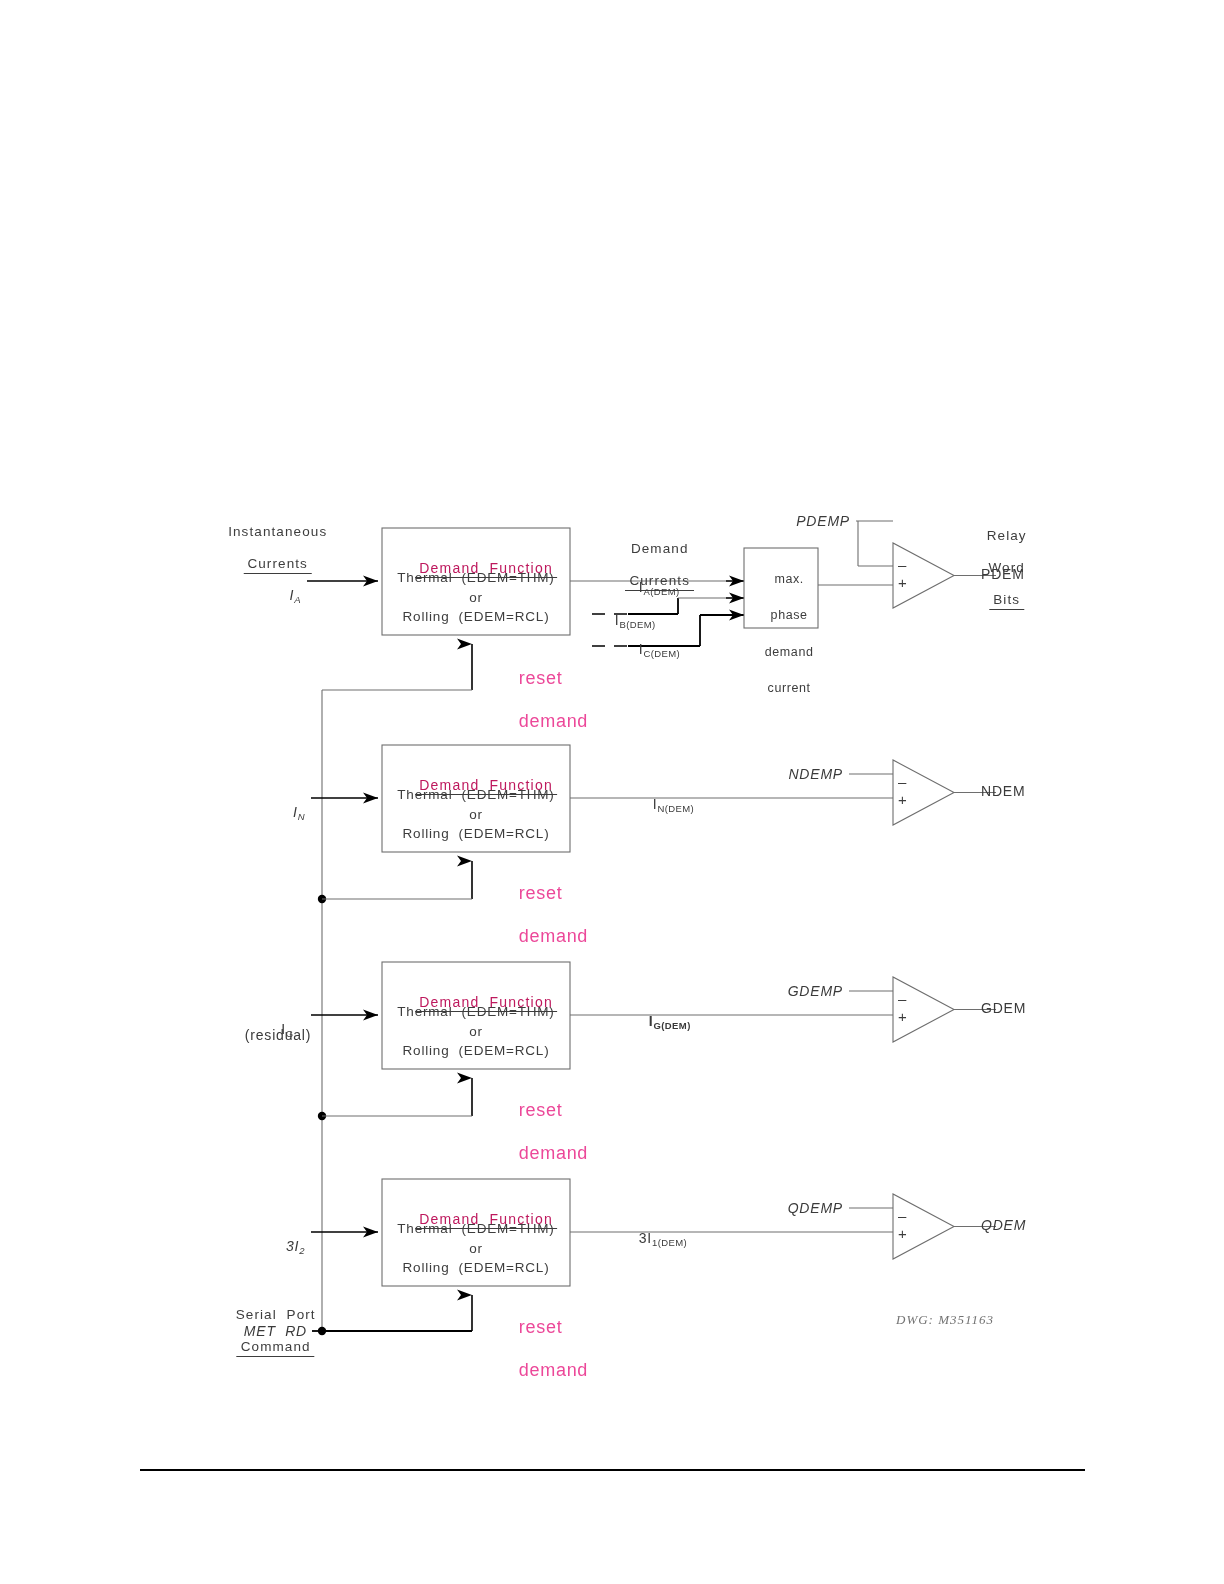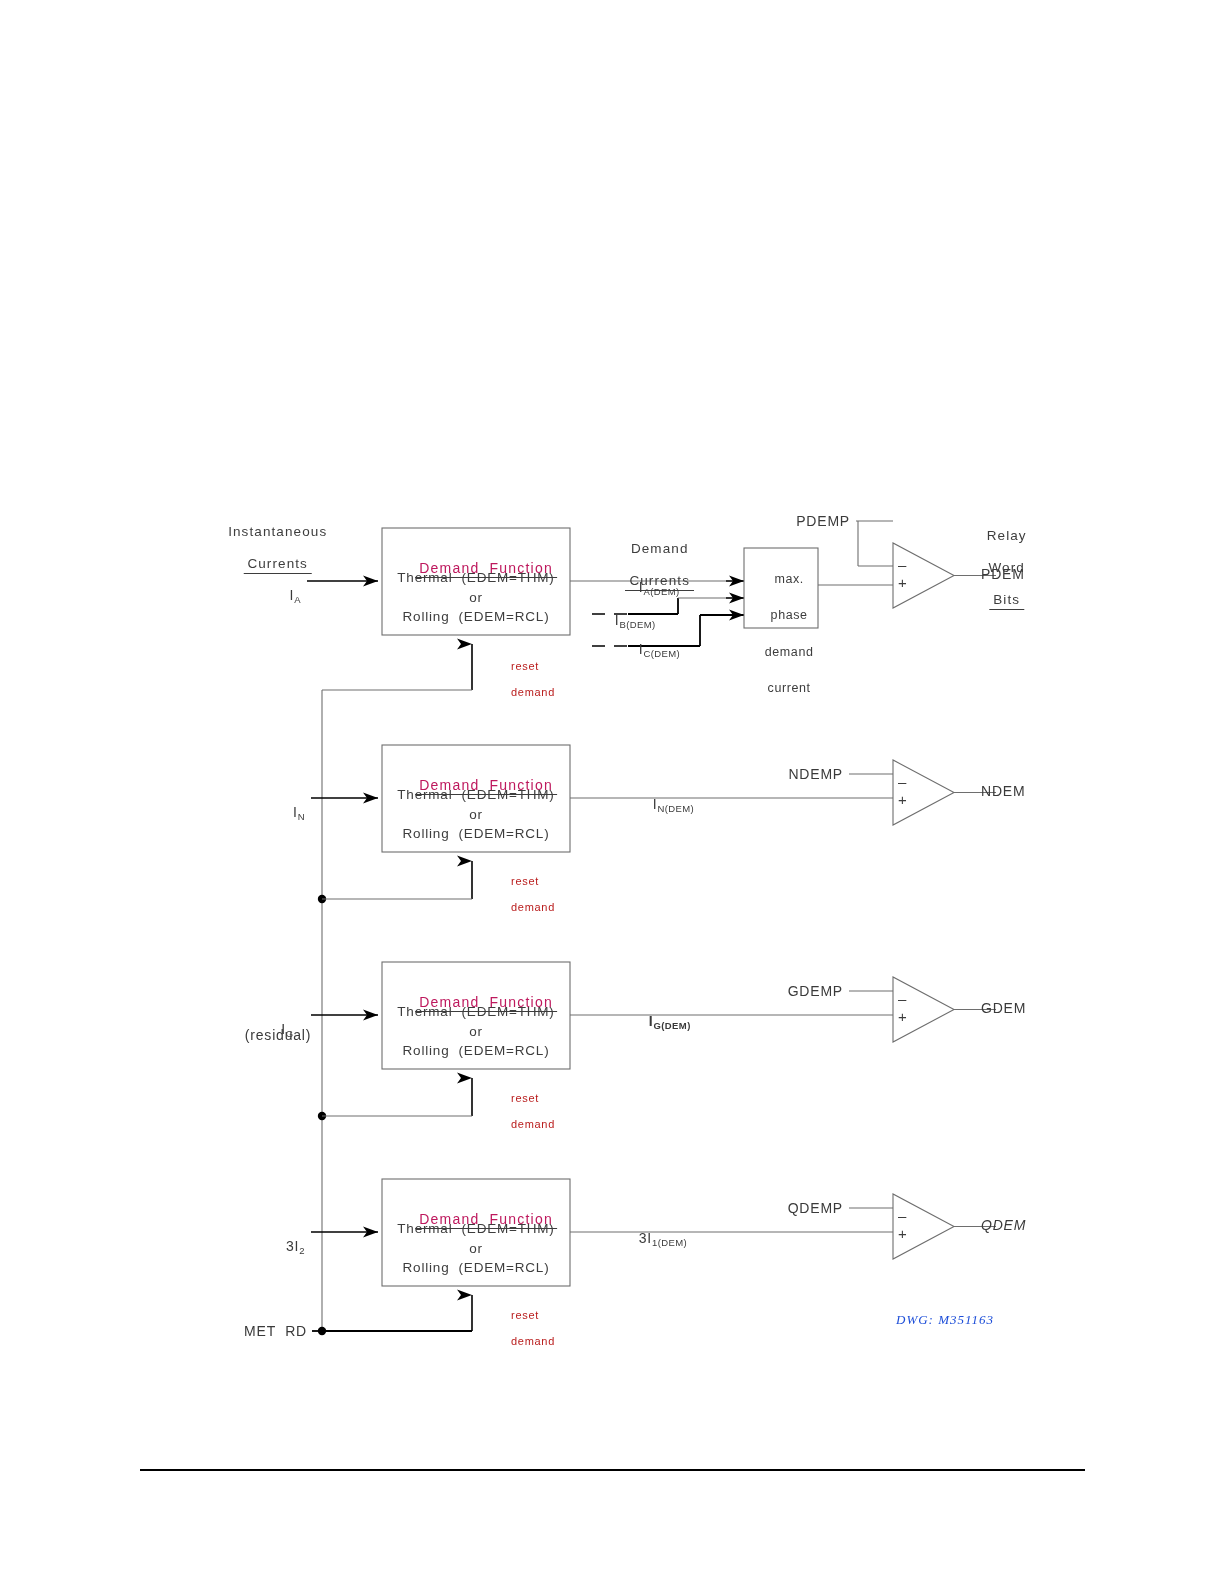--- a/index.html
+++ b/index.html
@@ -29,21 +29,21 @@
   }
   .lbl {
     position: absolute;
     font-family: "Liberation Sans", sans-serif;
     color: #3a3a3a;
     white-space: pre;
     letter-spacing: 0.6px;
     line-height: 1.18;
   }
   .ctr { text-align: center; transform: translateX(-50%); }
-  .rgt { text-align: right; transform: translateX(-100%); }
+  .rgt { text-align: right; transform: translateX(-100%); font-style: italic; }
   .hdr {
     font-size: 13.5px;
     letter-spacing: 1.1px;
     text-align: center;
     transform: translateX(-50%);
     color: #3d3d3d;
   }
   .uline {
     border-bottom: 1px solid #3d3d3d;
     display: inline-block;
@@ -65,39 +65,39 @@
     color: #3a3a3a;
   }
   .sub {
     font-size: 9.5px;
     vertical-align: baseline;
     position: relative;
     top: 3px;
     letter-spacing: 0.4px;
   }
   .small {
-    font-size: 11px;
+    font-size: 18px;
     letter-spacing: 0.7px;
-    color: #b91c1c;
+    color: #ec4899;
   }
   .mpbox {
     font-size: 12.5px;
     letter-spacing: 0.6px;
     line-height: 1.45;
     color: #3d3d3d;
     text-align: center;
     transform: translateX(-50%);
   }
   .dwg {
     position: absolute;
     font-family: "Liberation Serif", serif;
     font-style: italic;
     font-size: 13px;
     letter-spacing: 1px;
-    color: #1d4ed8;
+    color: #737373;
   }
   .pm {
     font-size: 15px;
     color: #3d3d3d;
     position: absolute;
   }
 </style>
 </head>
 <body>
 
@@ -191,20 +191,24 @@
     <span class="uline">Currents</span>
   </div>
 
 
   <div class="lbl hdr" style="left:997px; top:512px;">
     <span>Relay</span><br>
     <span>Word</span><br>
     <span class="uline">Bits</span>
   </div>
 
+  <div class="lbl hdr" style="left:266px; top:1291px;">
+    <span>Serial  Port</span><br>
+    <span class="uline">Command</span>
+  </div>
   <div class="lbl sig rgt" style="left:307px; top:1323px;">MET  RD</div>
 
   <div class="lbl ctr" style="left:476px; top:540px;">
     <span class="boxtitle uline">Demand  Function</span>
   </div>
   <div class="lbl ctr boxline" style="left:476px; top:570px;">Thermal  (EDEM=THM)</div>
   <div class="lbl ctr boxline" style="left:476px; top:590px;">or</div>
   <div class="lbl ctr boxline" style="left:476px; top:609px;">Rolling  (EDEM=RCL)</div>
 
   <div class="lbl sig rgt" style="left:301px; top:570px;">

